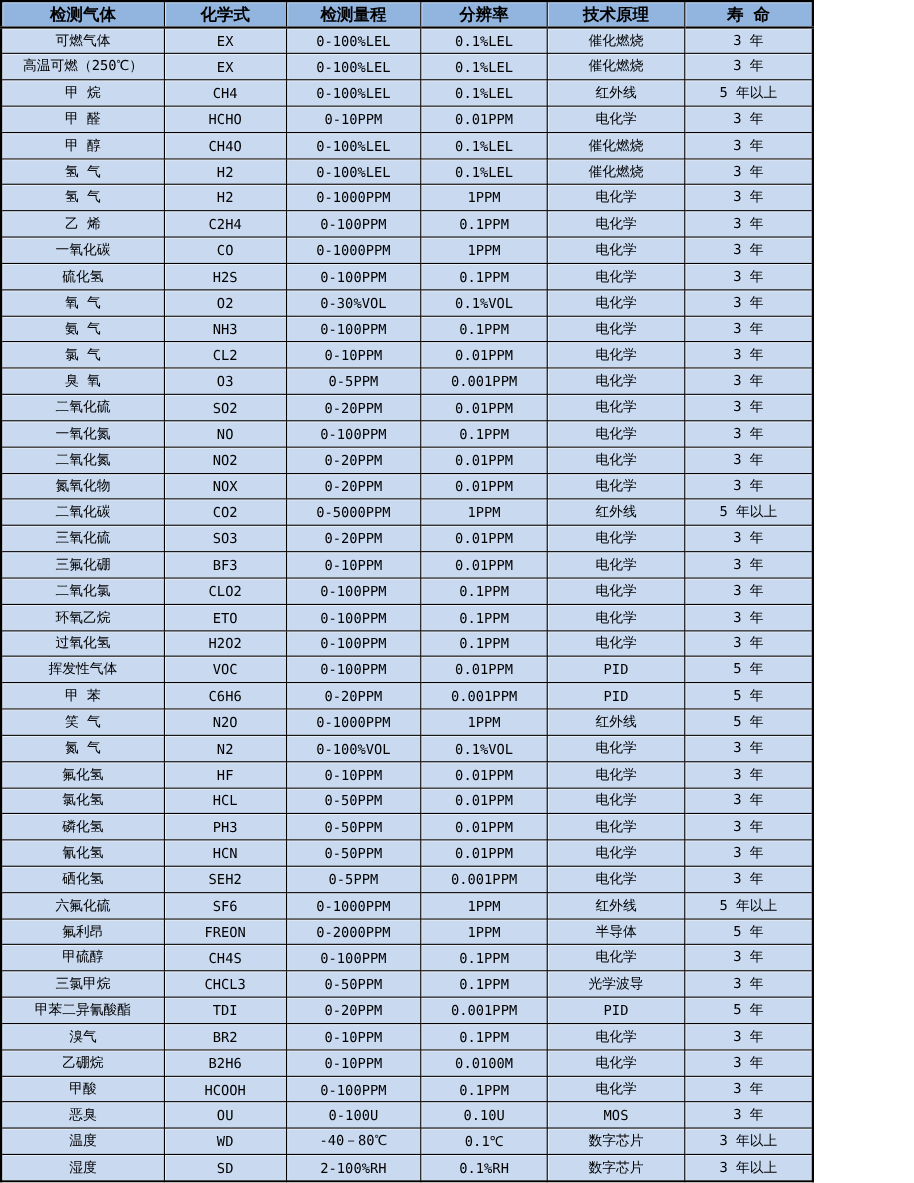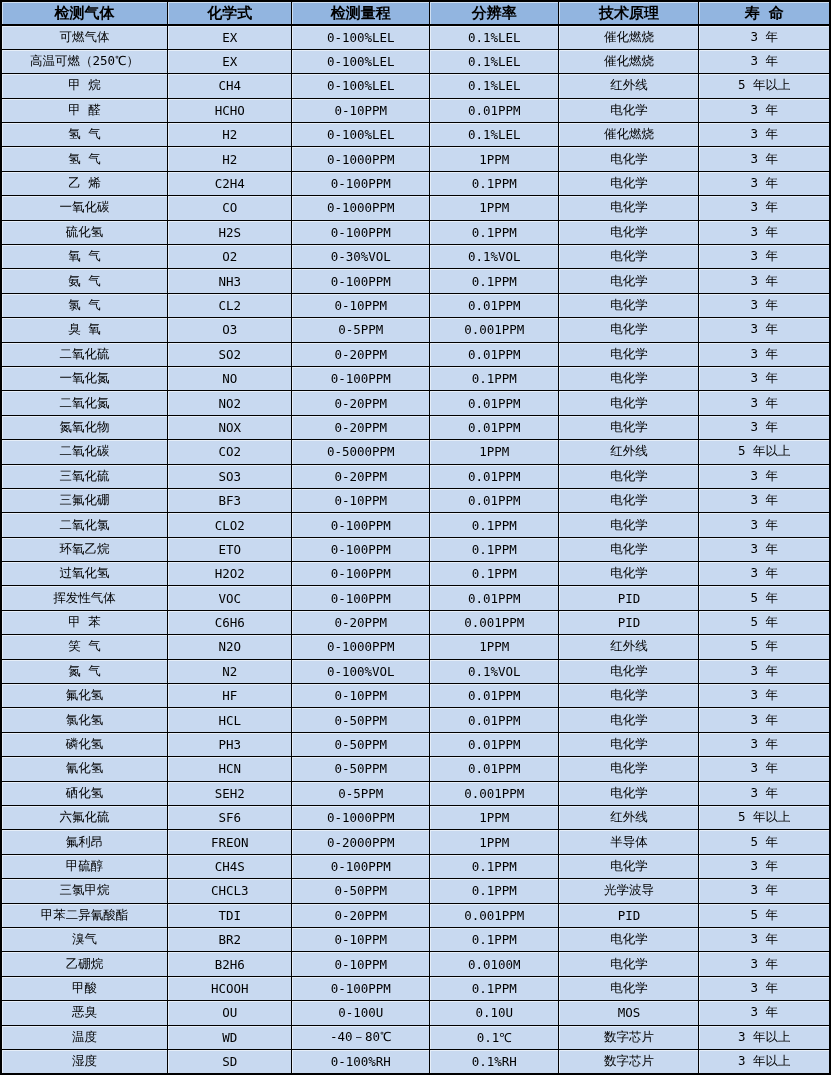--- a/index.html
+++ b/index.html
@@ -8,21 +8,21 @@
     padding: 0;
     background: #ffffff;
     font-family: "DejaVu Sans Mono", "Liberation Mono", monospace;
   }
   .page {
     width: 831px;
     height: 1075px;
     overflow: hidden;
   }
   table.gas-table {
-    width: 831px;
+    width: 740px;
     height: 1075px;
     border-collapse: collapse;
     table-layout: fixed;
     border: 2px solid #000000;
   }
   table.gas-table th,
   table.gas-table td {
     border: 1px solid #000000;
     text-align: center;
     vertical-align: middle;
@@ -104,20 +104,28 @@
         </tr>
         <tr>
           <td>甲 醛</td>
           <td>HCHO</td>
           <td>0-10PPM</td>
           <td>0.01PPM</td>
           <td>电化学</td>
           <td>3 年</td>
         </tr>
         <tr>
+          <td>甲 醇</td>
+          <td>CH4O</td>
+          <td>0-100%LEL</td>
+          <td>0.1%LEL</td>
+          <td>催化燃烧</td>
+          <td>3 年</td>
+        </tr>
+        <tr>
           <td>氢 气</td>
           <td>H2</td>
           <td>0-100%LEL</td>
           <td>0.1%LEL</td>
           <td>催化燃烧</td>
           <td>3 年</td>
         </tr>
         <tr>
           <td>氢 气</td>
           <td>H2</td>
@@ -410,20 +418,20 @@
           <td>温度</td>
           <td>WD</td>
           <td>-40－80℃</td>
           <td>0.1℃</td>
           <td>数字芯片</td>
           <td>3 年以上</td>
         </tr>
         <tr>
           <td>湿度</td>
           <td>SD</td>
-          <td>0-100%RH</td>
+          <td>2-100%RH</td>
           <td>0.1%RH</td>
           <td>数字芯片</td>
           <td>3 年以上</td>
         </tr>
       </tbody>
   </table>
 </div>
 
 </body></html>

